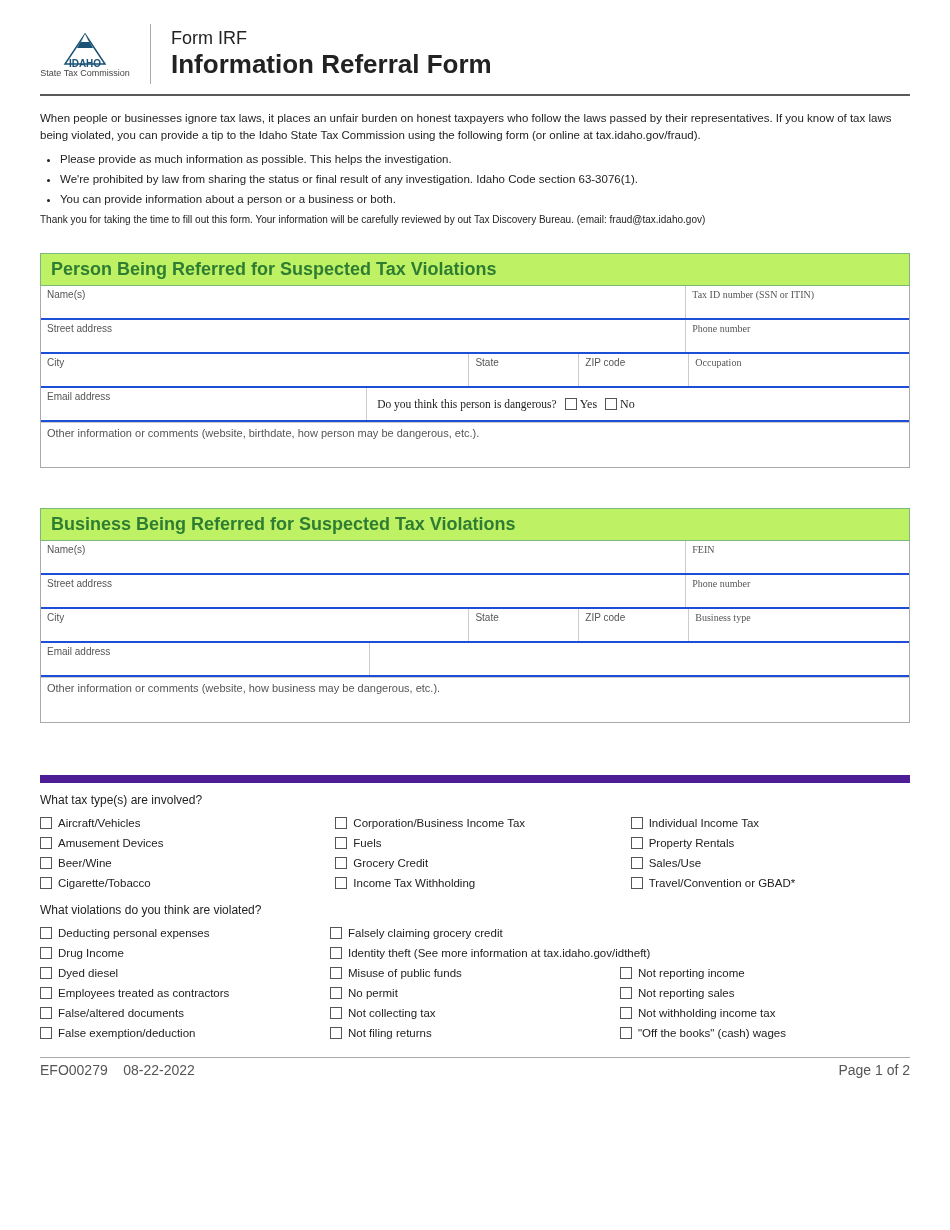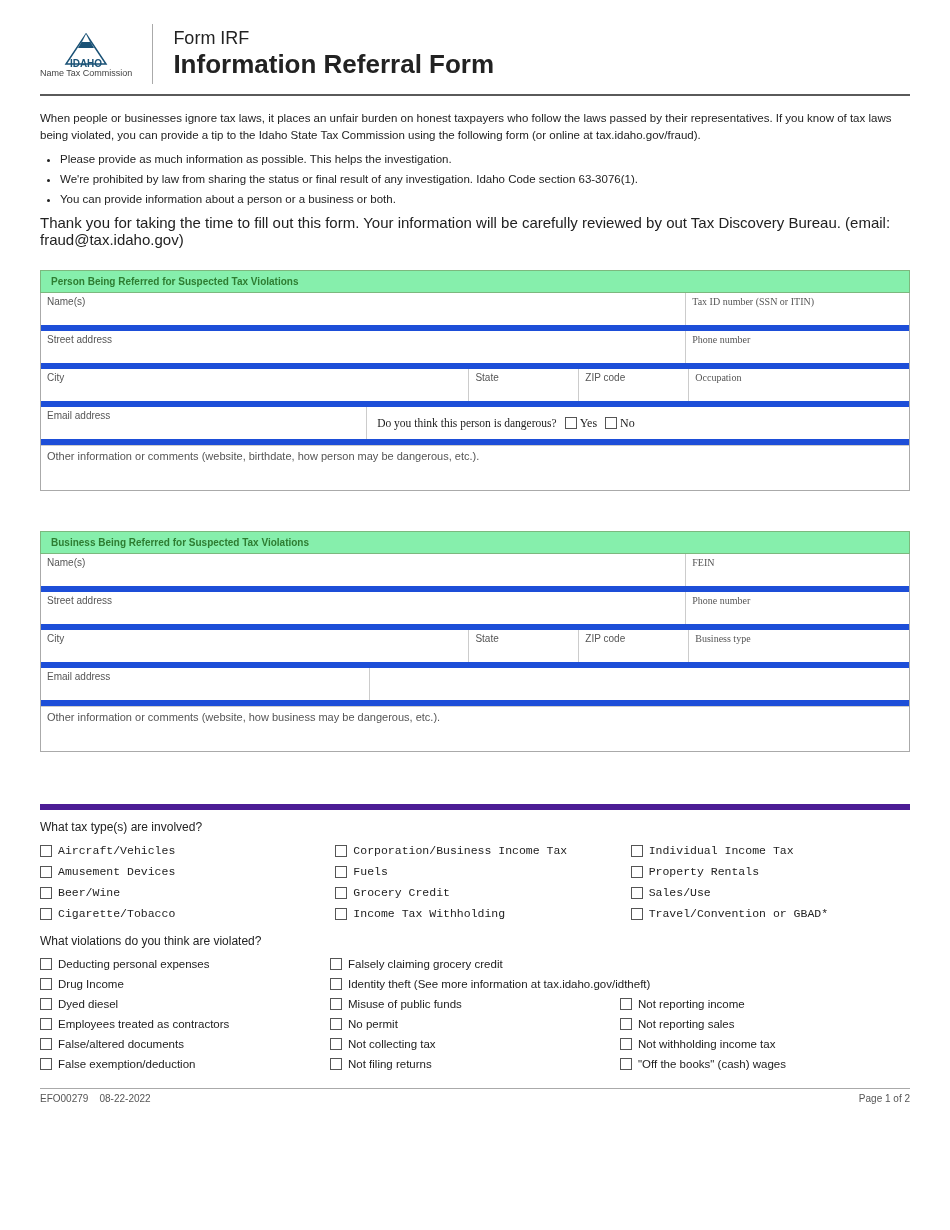--- a/index.html
+++ b/index.html
@@ -66,41 +66,41 @@
       margin-bottom: 2px;
     }
     .intro ul {
       margin: 6px 0 6px 20px;
     }
     .intro ul li {
       margin-bottom: 3px;
       list-style-type: disc;
     }
     .intro-thanks {
-      font-size: 15px;
-      margin-bottom: 22px;
+      font-size: 10px;
+      margin-bottom: 28px;
     }
     
     .section-header {
-      background: #86efac;
+      background: #bef264;
       border: 1px solid #7cb87e;
       padding: 5px 10px;
-      font-size: 10px;
+      font-size: 18px;
       font-weight: bold;
       color: #2e7d32;
       margin-bottom: 0;
     }
     .form-section {
       border: 1px solid #aaa;
       border-top: none;
       margin-bottom: 16px;
     }
     .form-row {
       display: flex;
-      border-bottom: 6px solid #1d4ed8;
+      border-bottom: 2px solid #1d4ed8;
     }
     .form-row:last-child {
       border-bottom: none;
     }
     .form-field {
       flex: 1;
       padding: 3px 6px 10px 6px;
       border-right: 1px solid #ccc;
       min-height: 32px;
     }
@@ -137,32 +137,31 @@
     }
     .comments-field {
       padding: 4px 6px 28px 6px;
       font-size: 11px;
       color: #555;
       border-top: 1px solid #ccc;
     }
     
     .tax-section {
       margin-top: 16px;
-      border-top: 6px solid #4c1d95;
+      border-top: 8px solid #4c1d95;
       padding-top: 10px;
     }
     .tax-section-label {
       font-size: 12px;
       margin-bottom: 8px;
     }
     .checkbox-grid {
       display: grid;
       grid-template-columns: 1fr 1fr 1fr;
       gap: 4px 16px;
-      font-family: Liberation Mono, monospace;
     }
     .checkbox-item {
       display: flex;
       align-items: center;
       gap: 6px;
       padding: 2px 0;
       font-size: 11.5px;
     }
     .violations-section {
       margin-top: 12px;
@@ -171,41 +170,41 @@
       font-size: 12px;
       margin-bottom: 8px;
     }
     
     .page-footer {
       border-top: 1px solid #aaa;
       margin-top: 16px;
       padding-top: 4px;
       display: flex;
       justify-content: space-between;
-      font-size: 10px;
+      font-size: 14px;
       color: #555;
     }
   </style>
 </head>
 <body>
 
 <div class="page">
 
   <div class="header">
     <div class="logo-area">
       <svg class="logo-mountain" viewBox="0 0 52 38">
 
         <polygon points="26,4 46,34 6,34" fill="none" stroke="#1a5276" stroke-width="1.5"></polygon>
         <polygon points="26,4 34,18 18,18" fill="#1a5276"></polygon>
 
         <polygon points="26,4 30,12 22,12" fill="white"></polygon>
 
         <text x="26" y="37" text-anchor="middle" font-size="10" font-weight="bold" fill="#1a5276" font-family="Arial">IDAHO</text>
       </svg>
-      <div class="logo-text">Name Tax Commission</div>
+      <div class="logo-text">State Tax Commission</div>
     </div>
     <div class="header-divider"></div>
     <div class="header-title">
       <h1>Form IRF</h1>
       <h2>Information Referral Form</h2>
     </div>
   </div>
 
   <div class="intro">
     <p>When people or businesses ignore tax laws, it places an unfair burden on honest taxpayers who follow the laws passed by their representatives. If you know of tax laws being violated, you can provide a tip to the Idaho State Tax Commission using the following form (or online at tax.idaho.gov/fraud).</p>

